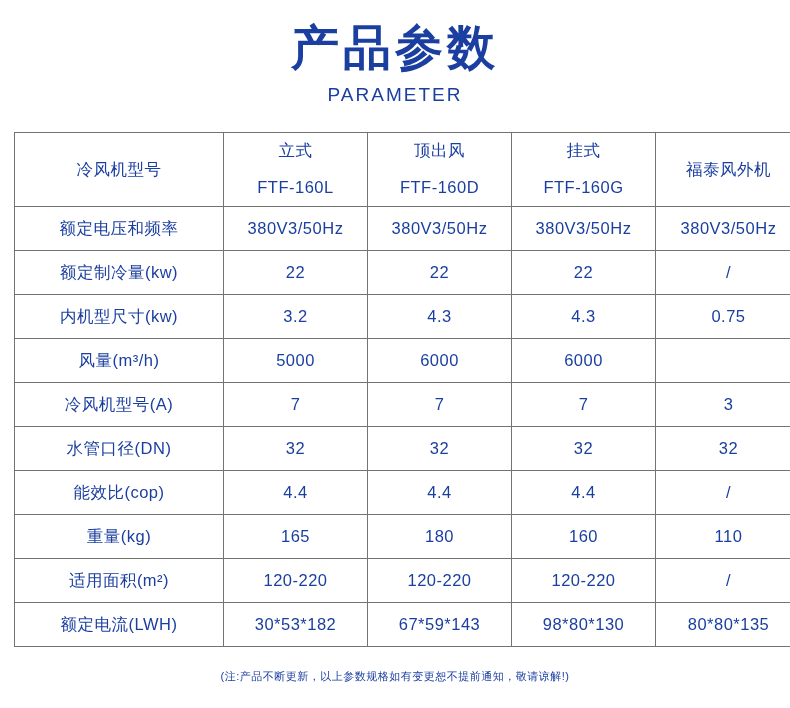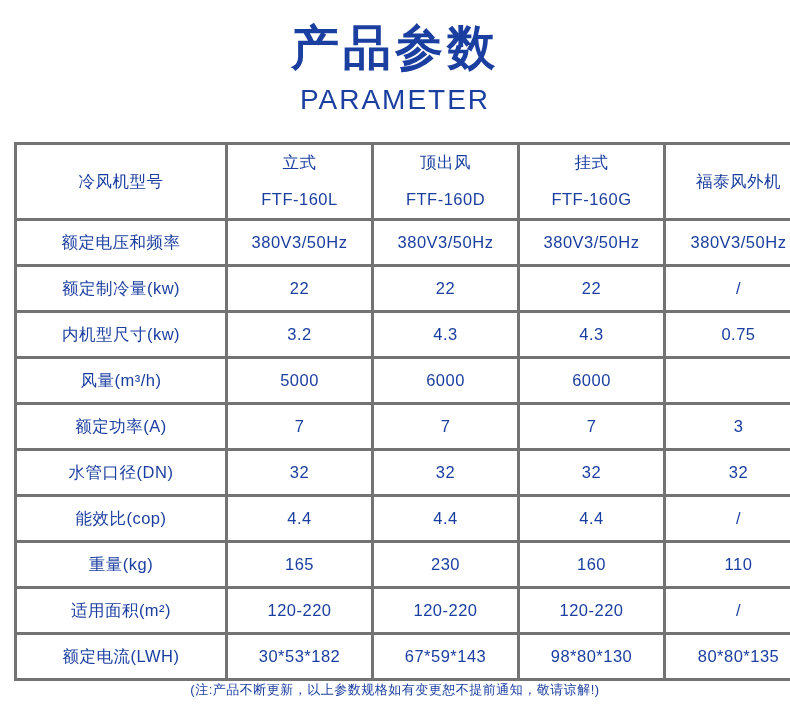--- a/index.html
+++ b/index.html
@@ -24,36 +24,36 @@
     text-align: center;
     font-size: 48px;
     font-weight: bold;
     letter-spacing: 4px;
     color: #1b3fa0;
     padding-top: 18px;
     line-height: 1.25;
   }
   .subtitle {
     text-align: center;
-    font-size: 28px;
+    font-size: 19px;
     letter-spacing: 2px;
     color: #1b3fa0;
     margin-top: 6px;
     font-weight: 400;
   }
   .table-wrap {
     margin: 26px 14px 0 14px;
   }
   table.params {
     width: 762px;
     border-collapse: collapse;
     table-layout: fixed;
   }
   table.params td {
-    border: 3px solid #737373;
+    border: 1px solid #737373;
     text-align: center;
     vertical-align: middle;
     font-size: 16.5px;
     color: #1b3fa0;
     height: 43px;
     padding: 0 2px;
     letter-spacing: 0.5px;
   }
   td.col-label {
     width: 204px;
@@ -76,22 +76,23 @@
   .hdr-model {
     height: 38px !important;
     border-top: none !important;
     font-size: 17px;
   }
   .hdr-span {
     font-size: 18px;
   }
   .note {
     text-align: center;
-    font-size: 13px;
-    color: #1b3fa0;
+    font-size: 11px;
+    color: #1b3fa0;
+    margin-top: 22px;
     letter-spacing: 0.5px;
   }
 </style>
 </head>
 <body>
 
 <div class="page">
 
   <div class="title">产品参数</div>
   <div class="subtitle">PARAMETER</div>
@@ -140,21 +141,21 @@
 
         <tr>
           <td class="col-label">风量(m³/h)</td>
           <td class="col-v">5000</td>
           <td class="col-v">6000</td>
           <td class="col-v">6000</td>
           <td class="col-last"></td>
         </tr>
 
         <tr>
-          <td class="col-label">额定功率(A)</td>
+          <td class="col-label">冷风机型号(A)</td>
           <td class="col-v">7</td>
           <td class="col-v">7</td>
           <td class="col-v">7</td>
           <td class="col-last">3</td>
         </tr>
 
         <tr>
           <td class="col-label">水管口径(DN)</td>
           <td class="col-v">32</td>
           <td class="col-v">32</td>
@@ -166,21 +167,21 @@
           <td class="col-label">能效比(cop)</td>
           <td class="col-v">4.4</td>
           <td class="col-v">4.4</td>
           <td class="col-v">4.4</td>
           <td class="col-last">/</td>
         </tr>
 
         <tr>
           <td class="col-label">重量(kg)</td>
           <td class="col-v">165</td>
-          <td class="col-v">230</td>
+          <td class="col-v">180</td>
           <td class="col-v">160</td>
           <td class="col-last">110</td>
         </tr>
 
         <tr>
           <td class="col-label">适用面积(m²)</td>
           <td class="col-v">120-220</td>
           <td class="col-v">120-220</td>
           <td class="col-v">120-220</td>
           <td class="col-last">/</td>

